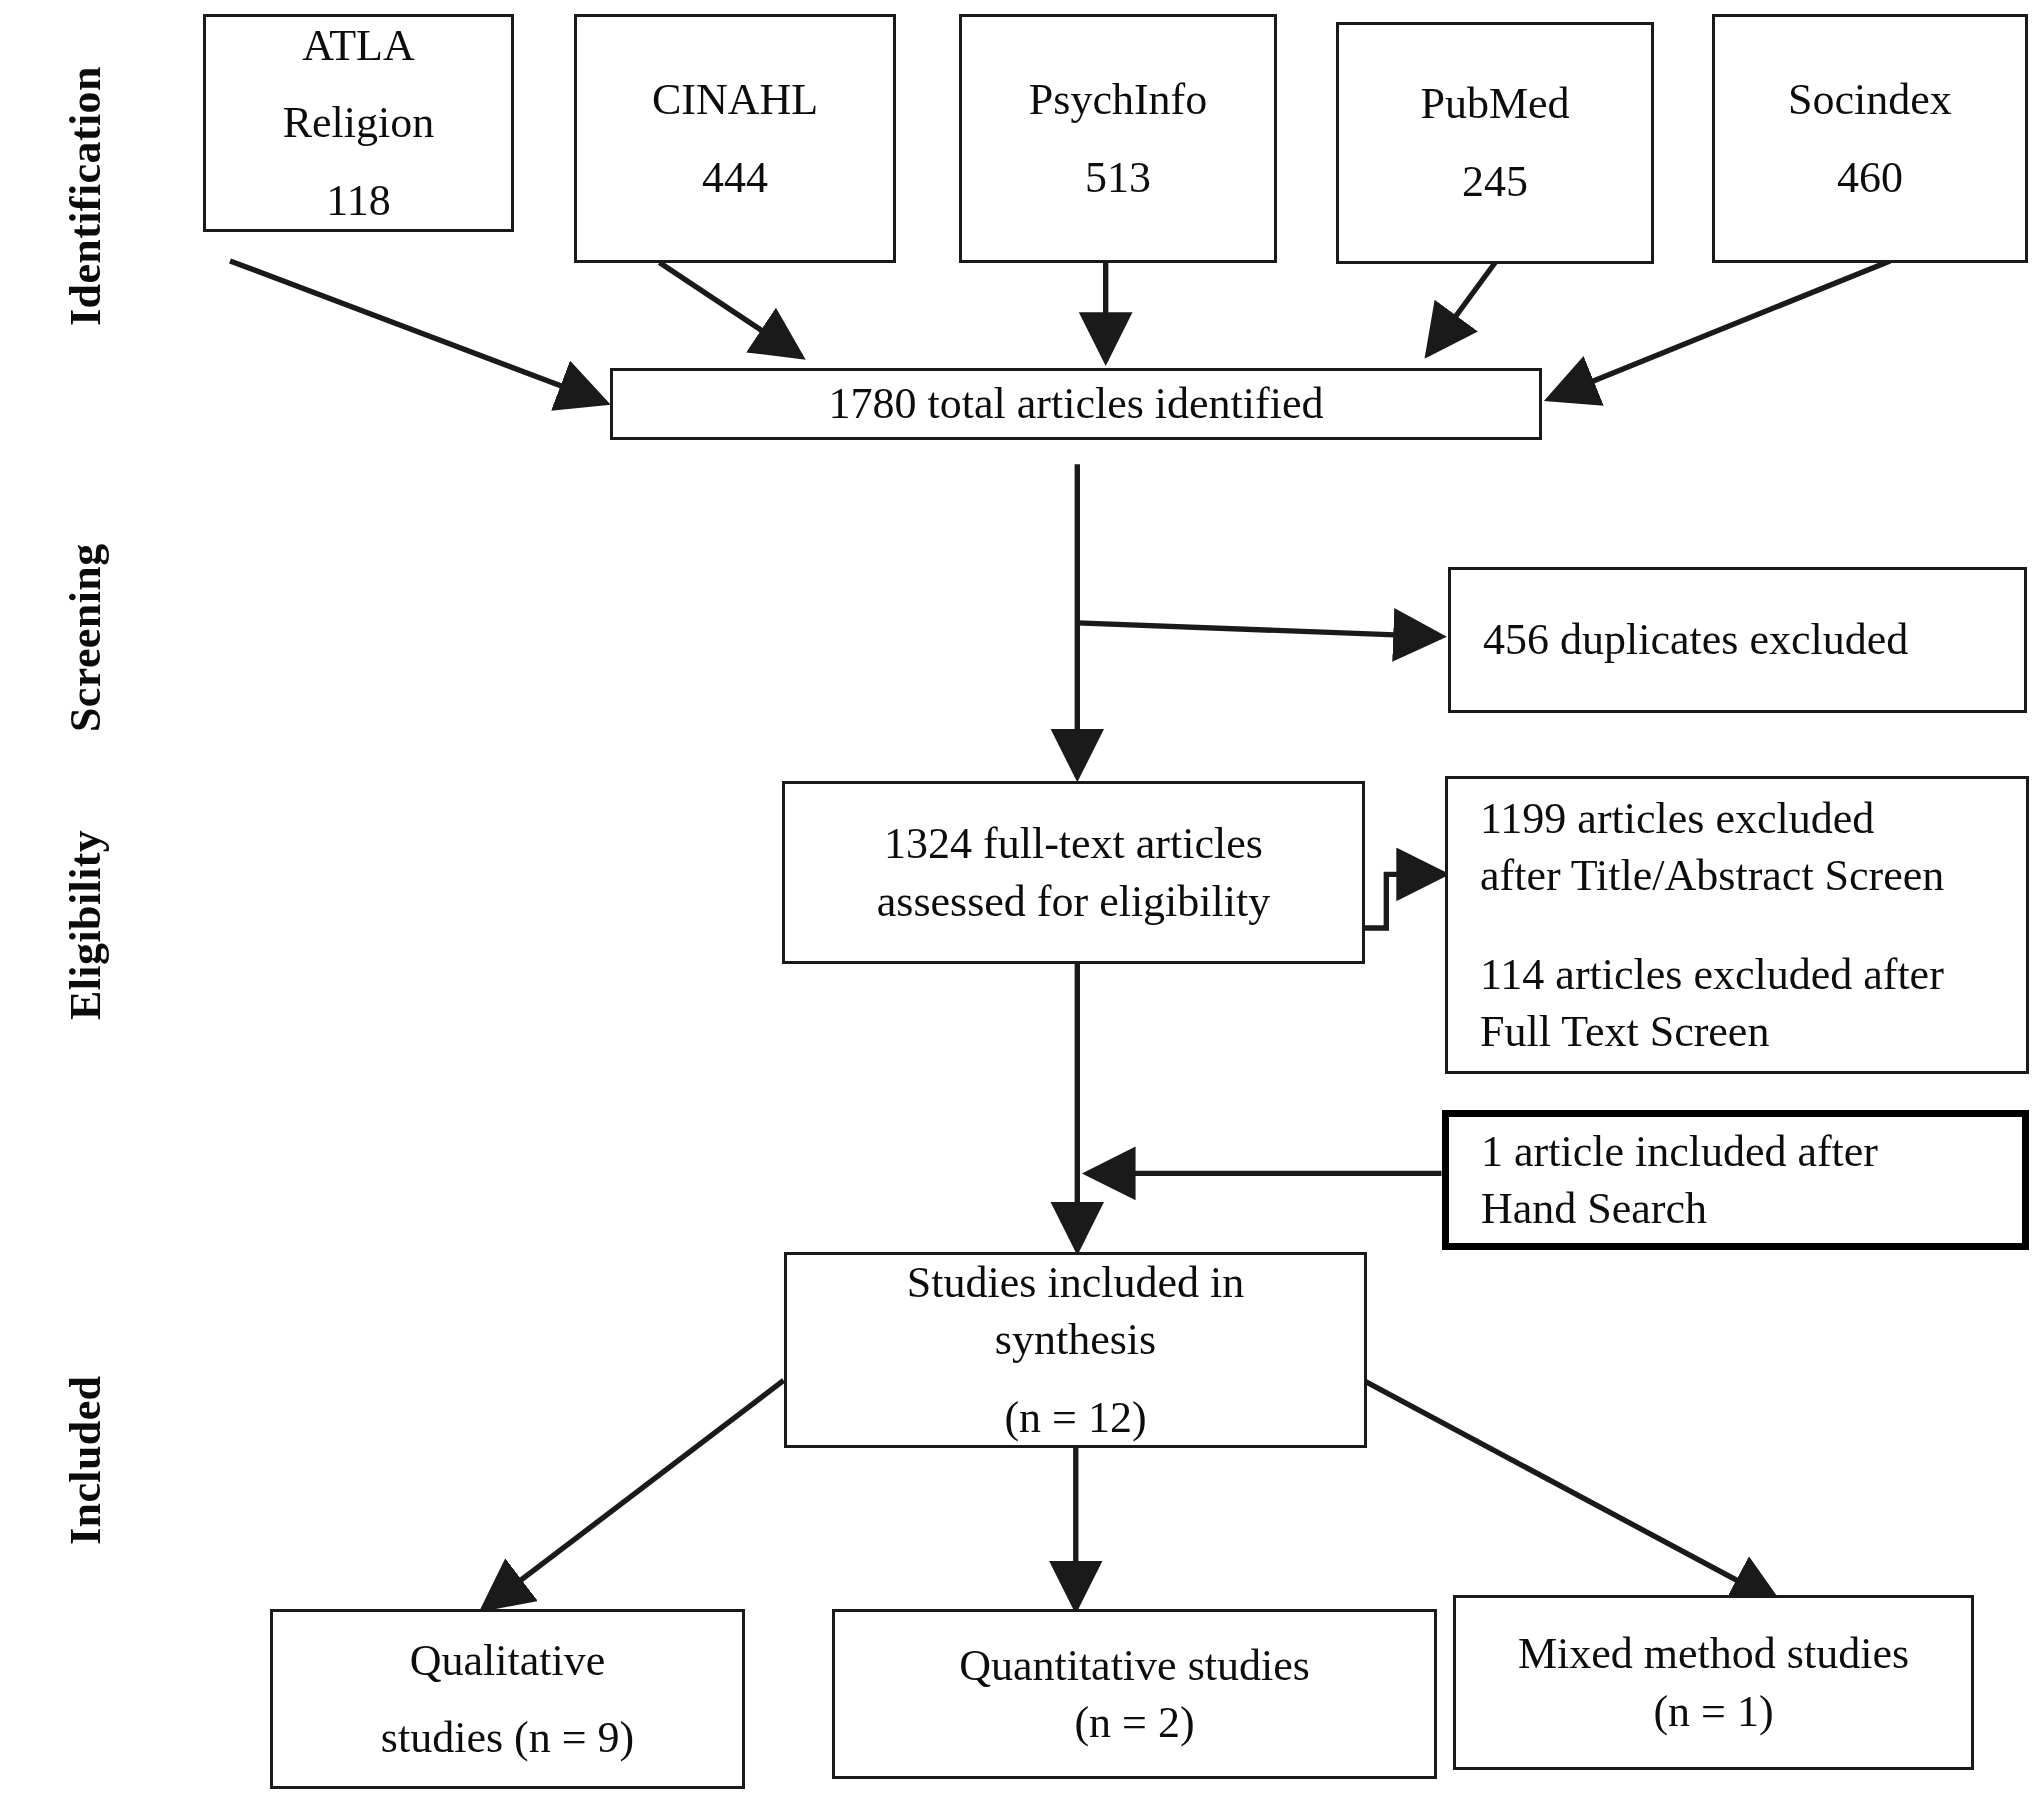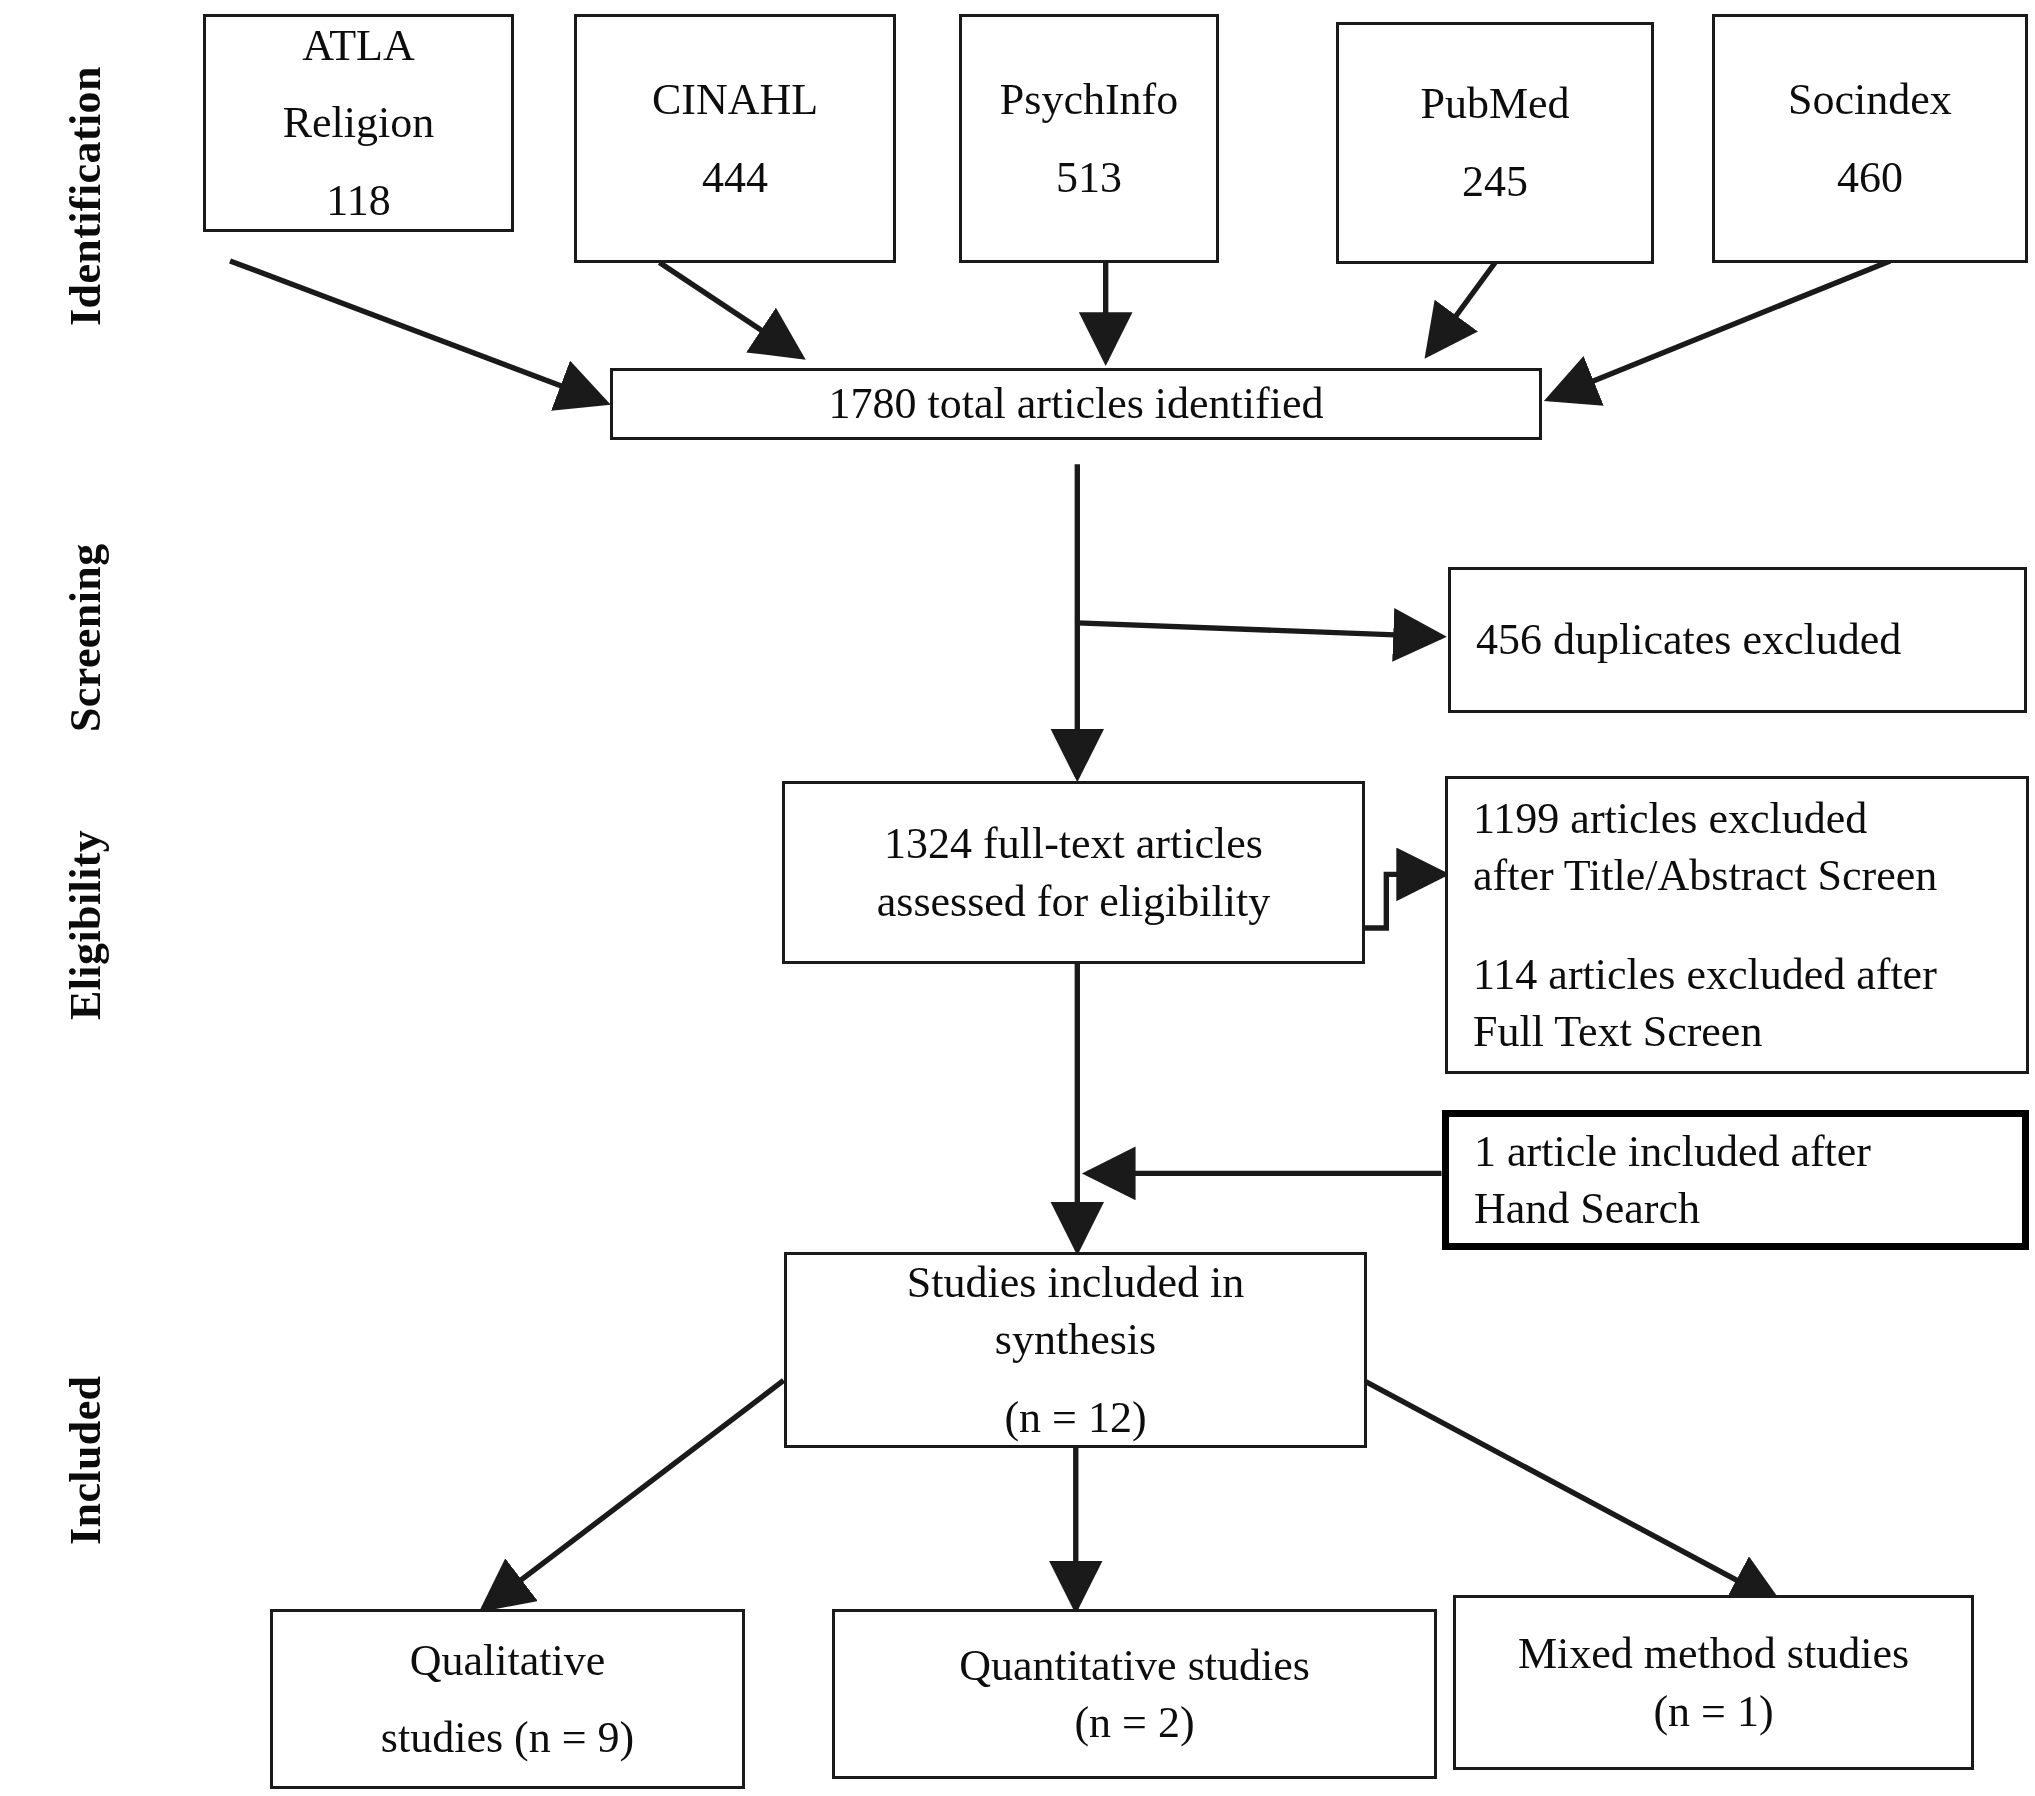--- a/index.html
+++ b/index.html
@@ -47,21 +47,21 @@
     color: #0d0d0d;
     padding: 3.1px 7.7px;
   }
   .box.thick {
     border-width: 7px;
     border-color: #000000;
   }
   .box.left-align {
     align-items: flex-start;
     text-align: left;
-    padding-left: 25px;
+    padding-left: 32px;
   }
   .box .ln {
     display: block;
     white-space: nowrap;
   }
   .box .ln.gap-above {
     margin-top: 41px;
   }
   .box .ln.sp {
     margin-top: 20px;
@@ -127,21 +127,21 @@
     <span class="ln">ATLA</span>
     <span class="ln sp">Religion</span>
     <span class="ln sp">118</span>
   </div>
 
   <div class="box" style="left:574px; top:14px; width:322px; height:249px;">
     <span class="ln">CINAHL</span>
     <span class="ln sp">444</span>
   </div>
 
-  <div class="box" style="left:959px; top:14px; width:260px; height:249px;">
+  <div class="box" style="left:959px; top:14px; width:318px; height:249px;">
     <span class="ln">PsychInfo</span>
     <span class="ln sp">513</span>
   </div>
 
   <div class="box" style="left:1336px; top:21.5px; width:318px; height:242px;">
     <span class="ln">PubMed</span>
     <span class="ln sp">245</span>
   </div>
 
   <div class="box" style="left:1712px; top:14px; width:316px; height:249px;">

